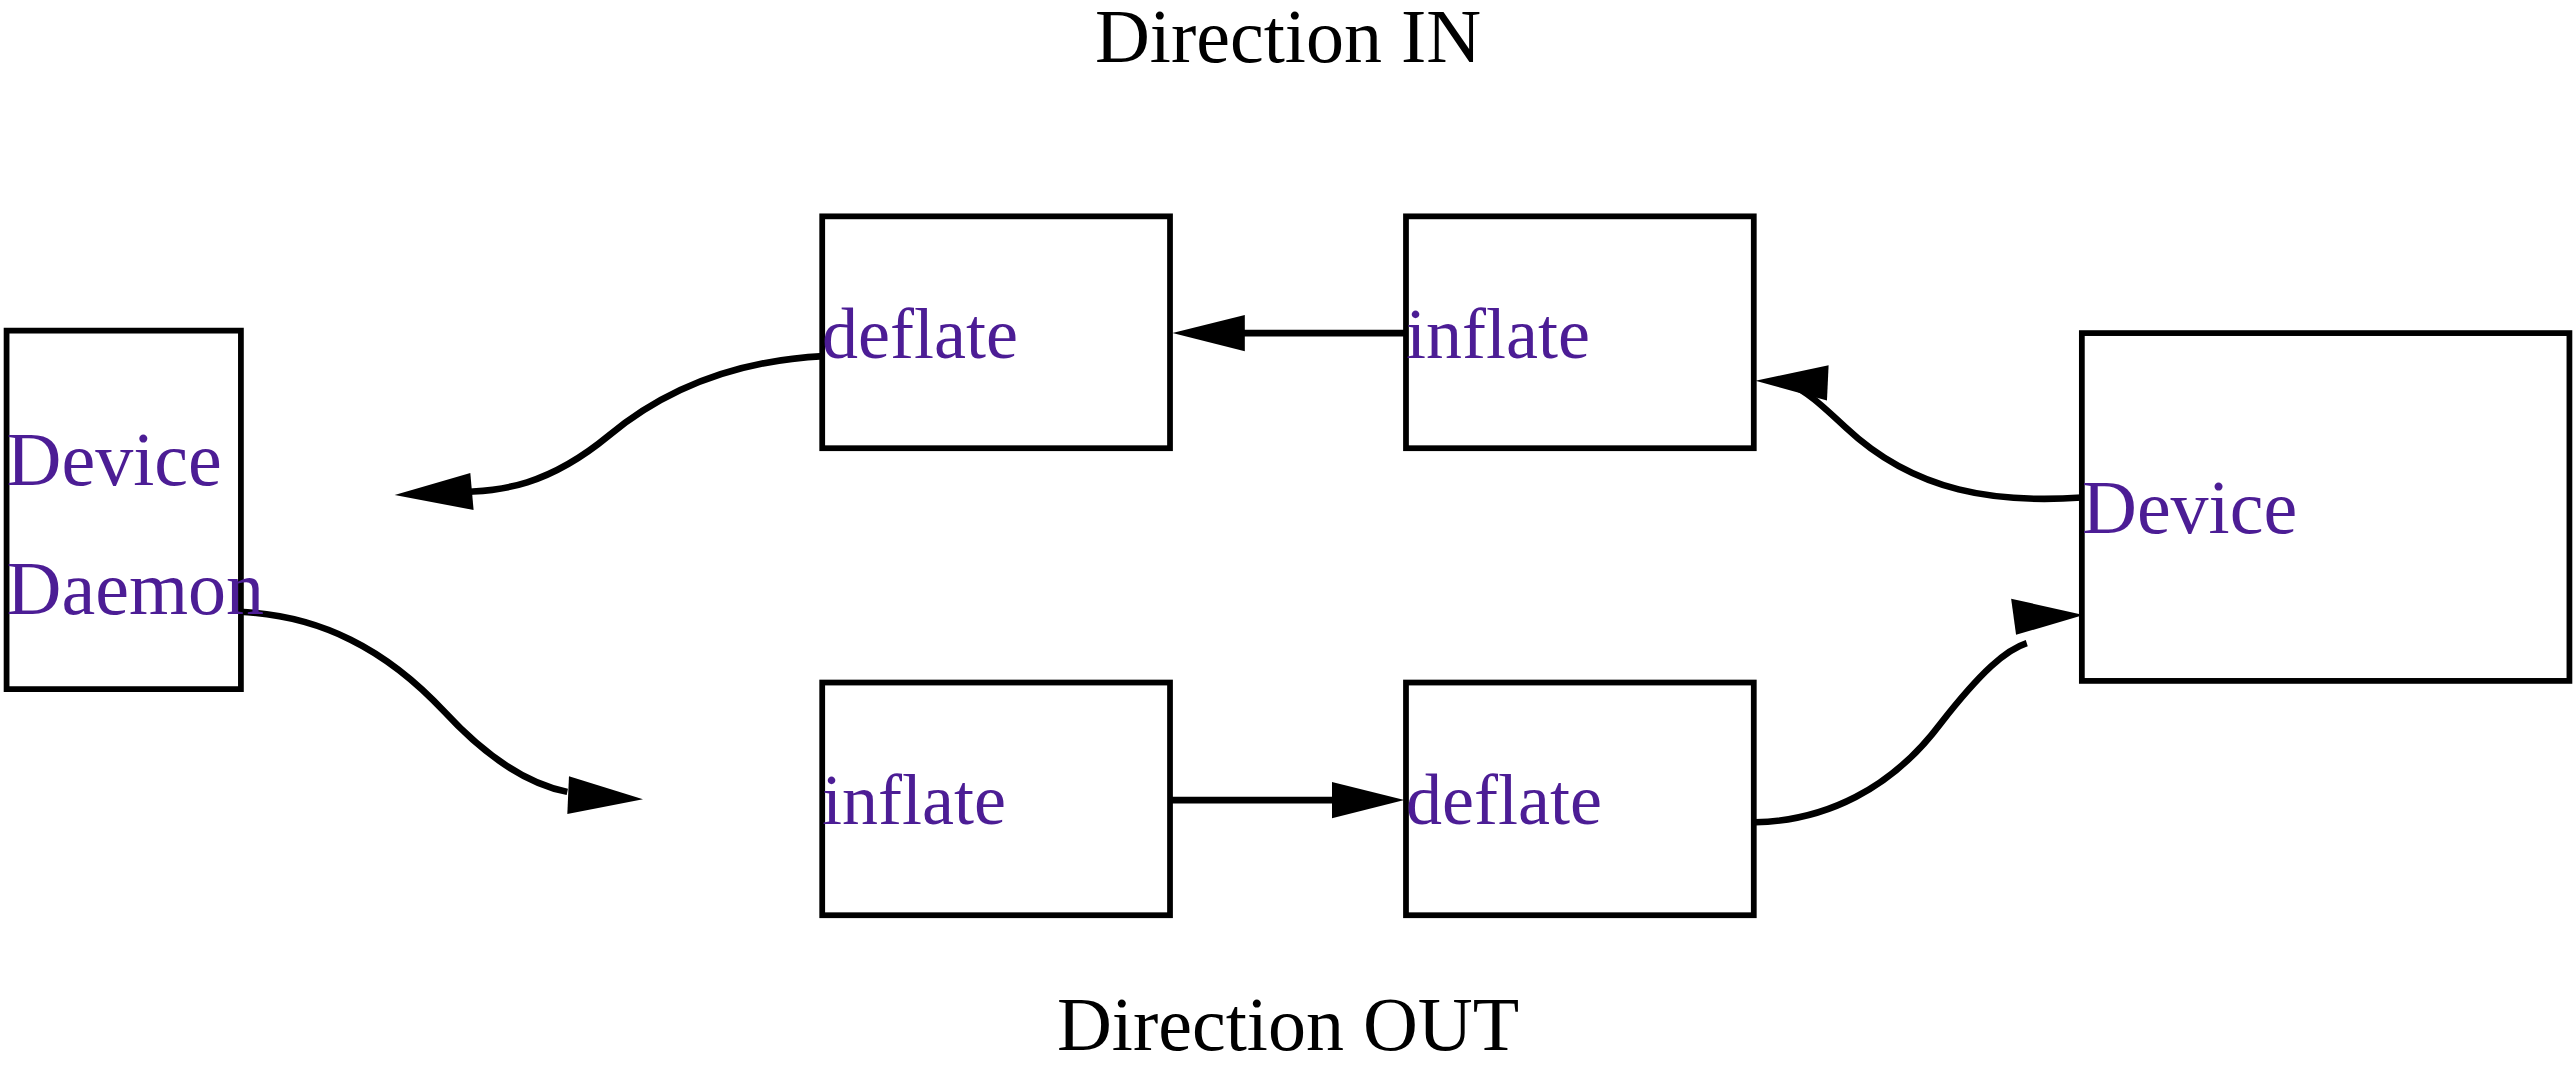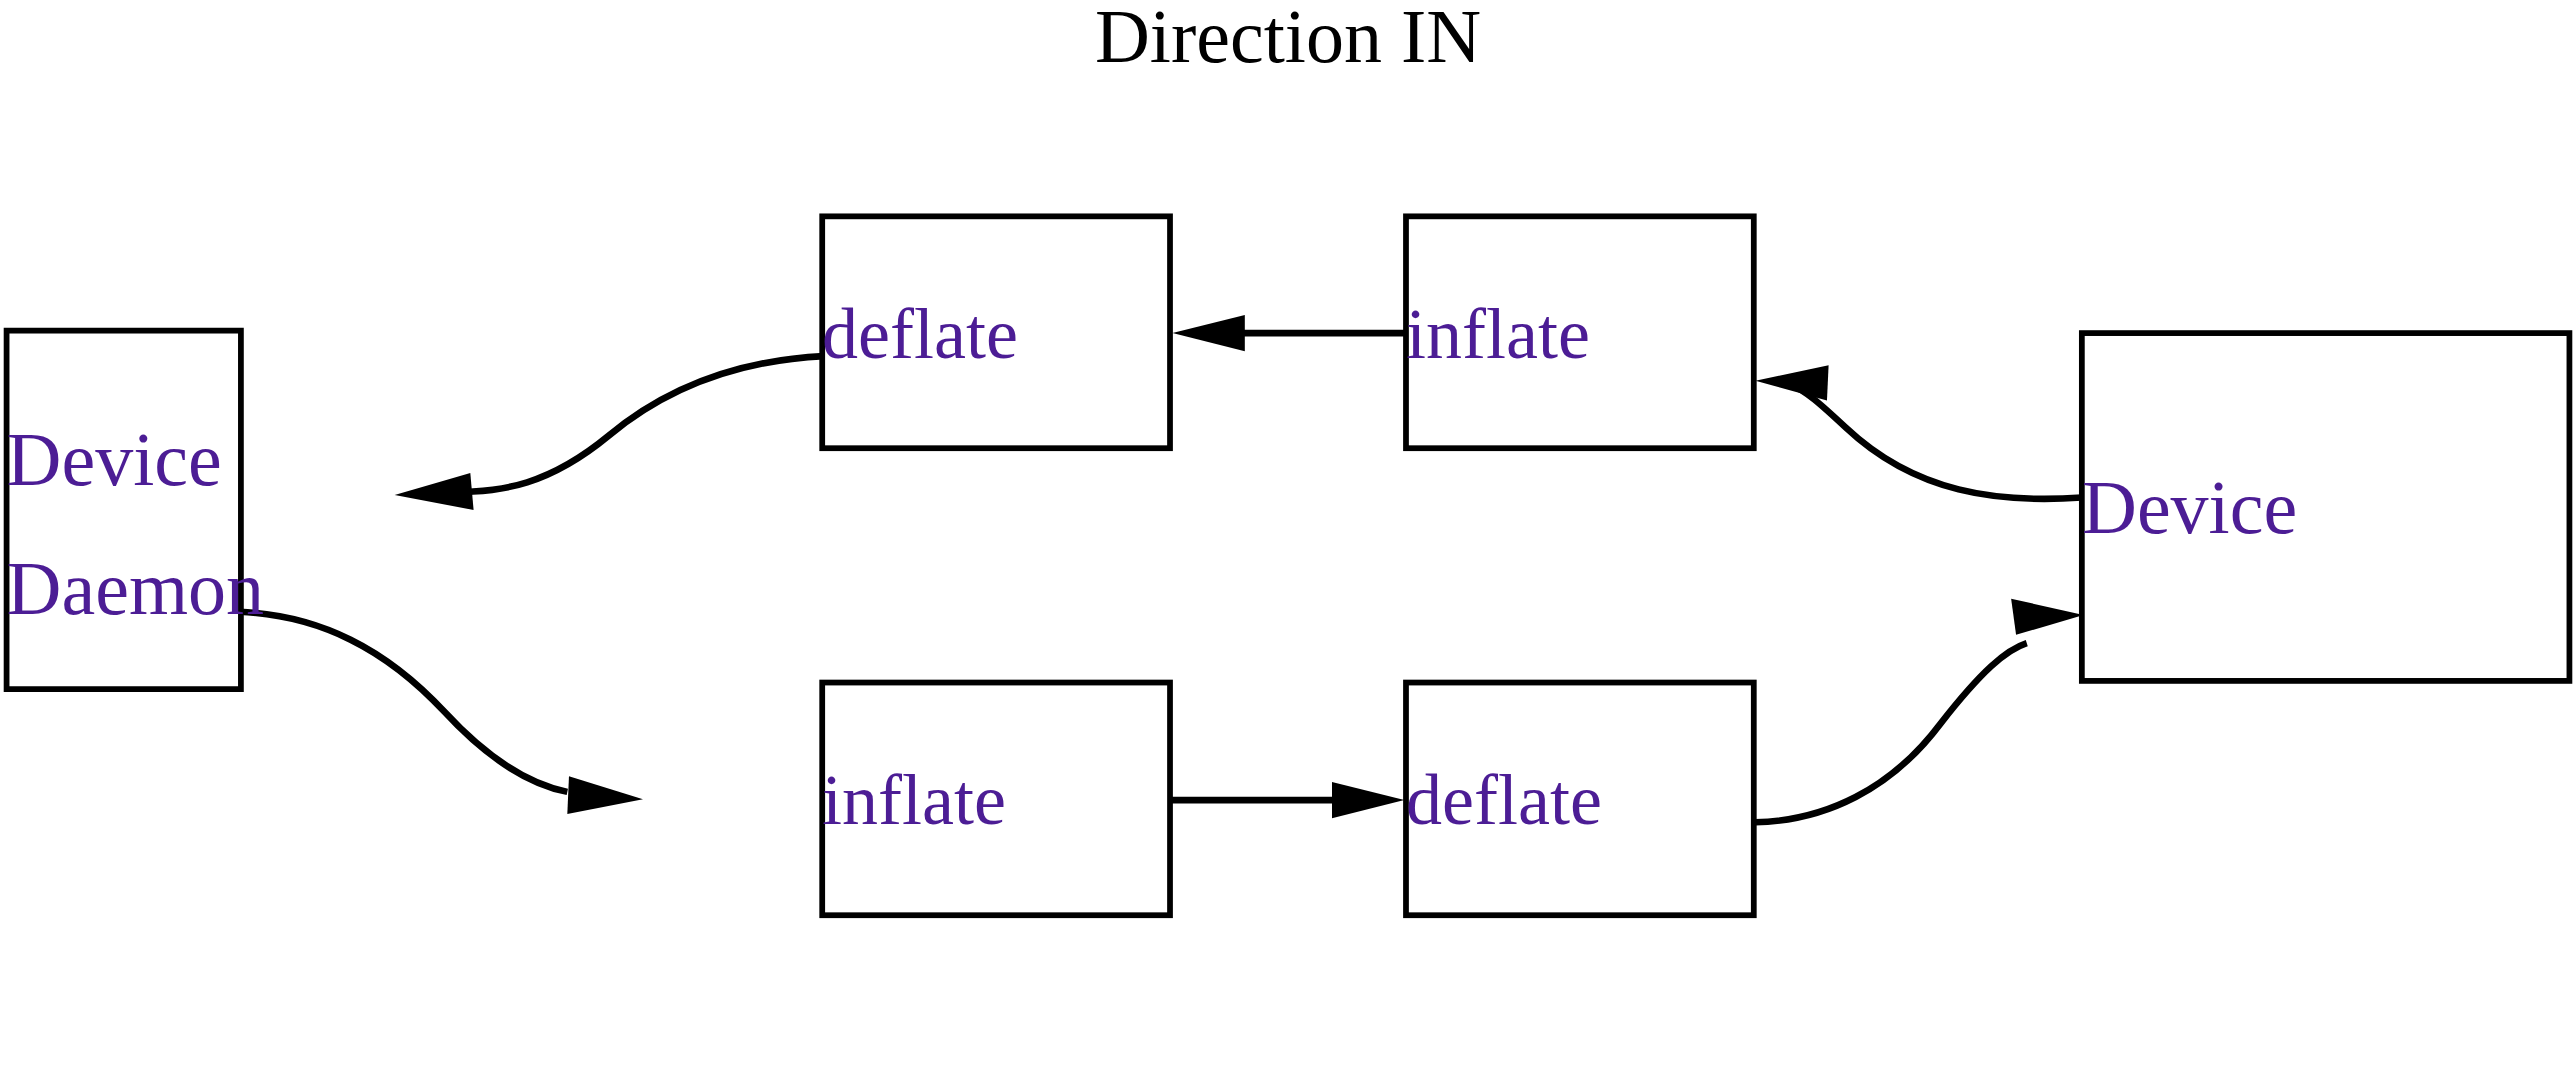--- a/index.html
+++ b/index.html
@@ -127,15 +127,16 @@
   <div class="node-label label-single" style="left:1406px; top:298px; width:348px;">inflate</div>
 
   <div class="node-label label-multi" style="left:2082px; top:469px; width:488px;">Device</div>
 
   <div class="node-label label-single" style="left:822px; top:764px; width:348px;">inflate</div>
 
   <div class="node-label label-single" style="left:1406px; top:764px; width:348px;">deflate</div>
 
   <div class="caption caption-text" style="left:0px; top:-6.6px; width:2576px; text-indent:0; padding-left:0;">Direction IN</div>
 
+  <div class="caption caption-text" style="left:0px; top:981px; width:2576px;">Direction OUT</div>
 
 </div>
 
 
 </body></html>

